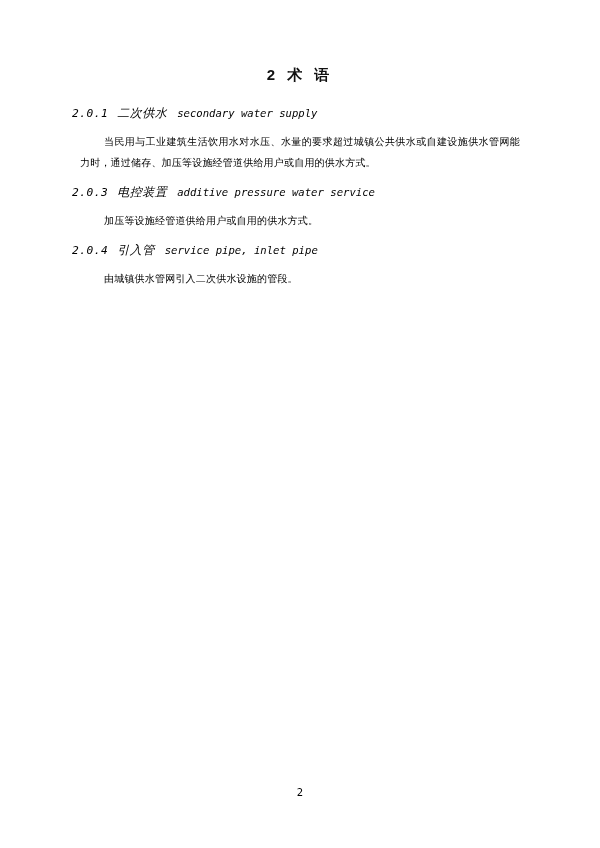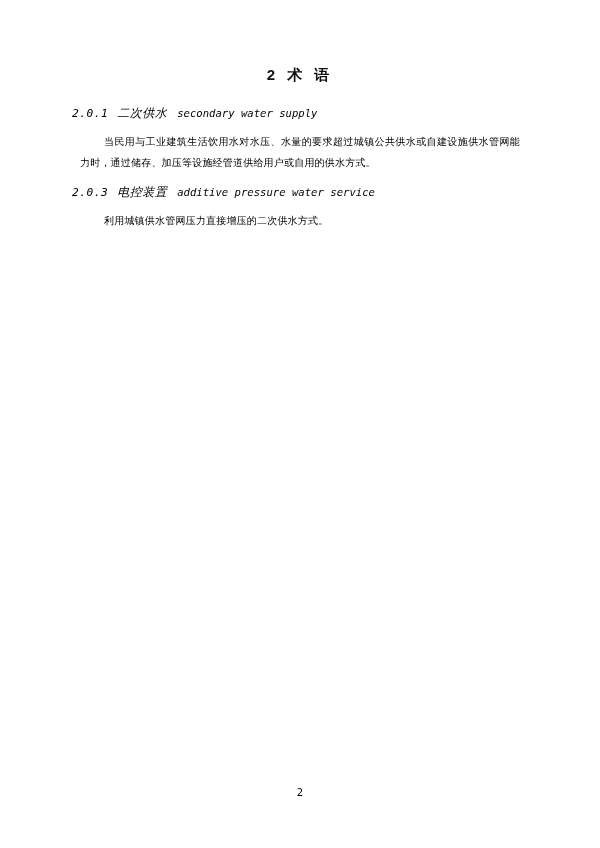--- a/index.html
+++ b/index.html
@@ -91,19 +91,25 @@
       <span class="entry-num">2.0.1</span><span class="entry-term">二次供水</span><span class="entry-en">secondary water supply</span>
     </div>
     <p class="entry-body">当民用与工业建筑生活饮用水对水压、水量的要求超过城镇公共供水或自建设施供水管网能力时，通过储存、加压等设施经管道供给用户或自用的供水方式。</p>
   </div>
 
 
   <div class="entry">
     <div class="entry-head">
       <span class="entry-num">2.0.3</span><span class="entry-term">电控装置</span><span class="entry-en">additive pressure water service</span>
     </div>
-    <p class="entry-body">利用城镇供水管网压力直接增压的二次供水方式。</p>
+    <p class="entry-body">加压等设施经管道供给用户或自用的供水方式。</p>
   </div>
 
+  <div class="entry">
+    <div class="entry-head">
+      <span class="entry-num">2.0.4</span><span class="entry-term">引入管</span><span class="entry-en">service pipe, inlet pipe</span>
+    </div>
+    <p class="entry-body">由城镇供水管网引入二次供水设施的管段。</p>
+  </div>
 
   <div class="footer">2</div>
 
 </div>
 
 </body></html>

